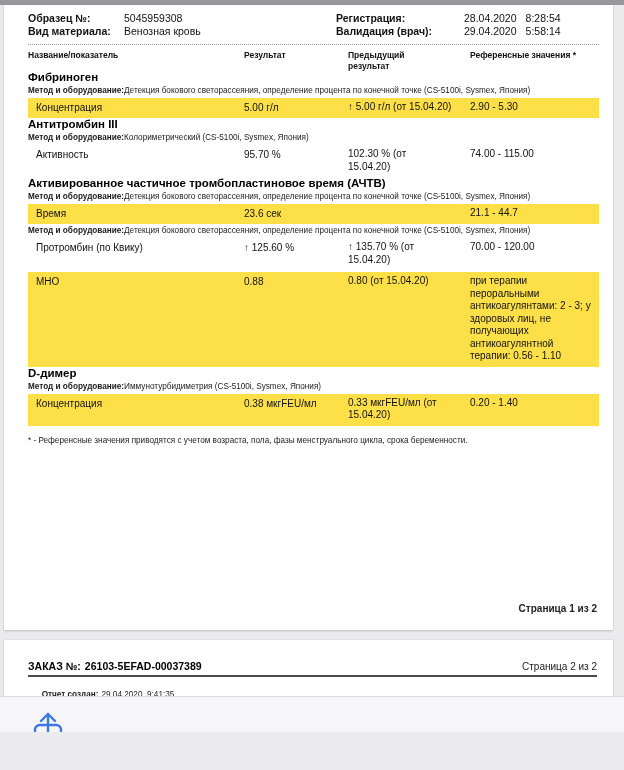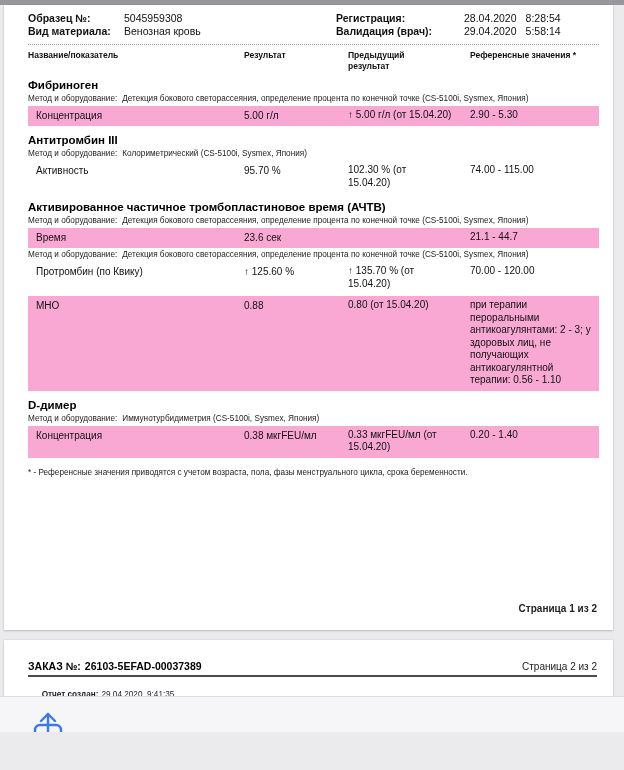--- a/index.html
+++ b/index.html
@@ -18,25 +18,25 @@
   .meta .time { display:inline-block; margin-left:9px; }
 
   .dotted { border-top:1px dotted #9a9a9a; margin-top:6px; }
 
   
   .cols { display:grid; grid-template-columns:216px 104px 122px 1fr; font-size:8.5px; font-weight:bold; line-height:10.5px; padding-top:5px; color:#111; }
   .cols .c-prev { white-space:pre-line; }
   .cols .c-ref { }
 
   
-  .sec-title { font-size:11.5px; font-weight:bold; color:#000; margin-top:8px; line-height:13px; }
+  .sec-title { font-size:11.5px; font-weight:bold; color:#000; margin-top:0; line-height:13px; }
   .method { font-size:8.2px; color:#1c1c1c; line-height:10px; margin-top:2px; margin-bottom:2px; }
-  .method .m-lbl { font-weight:normal; margin-right:5px; }
+  .method .m-lbl { font-weight:bold; }
   .row { display:grid; grid-template-columns:216px 104px 122px 1fr; font-size:10px; line-height:13px; color:#111; padding:3px 0 4px 0; margin-top:2px; }
-  .row.shaded { background:#f9a8d4; }
+  .row.shaded { background:#fde047; }
   .row .c-name { padding-left:8px; }
   .row .c-prev, .row .c-ref { white-space:pre-line; line-height:12.5px; }
 
   
   .fnote1 { font-size:8.2px; color:#1c1c1c; line-height:10px; margin-top:10px; }
   .fnote2 { font-size:8.2px; color:#1c1c1c; line-height:12px; margin-top:8px; white-space:pre-line; }
 
   .pagelabel1 { position:absolute; right:16px; top:598px; font-size:10px; color:#222;font-weight:bold; }
 
   

